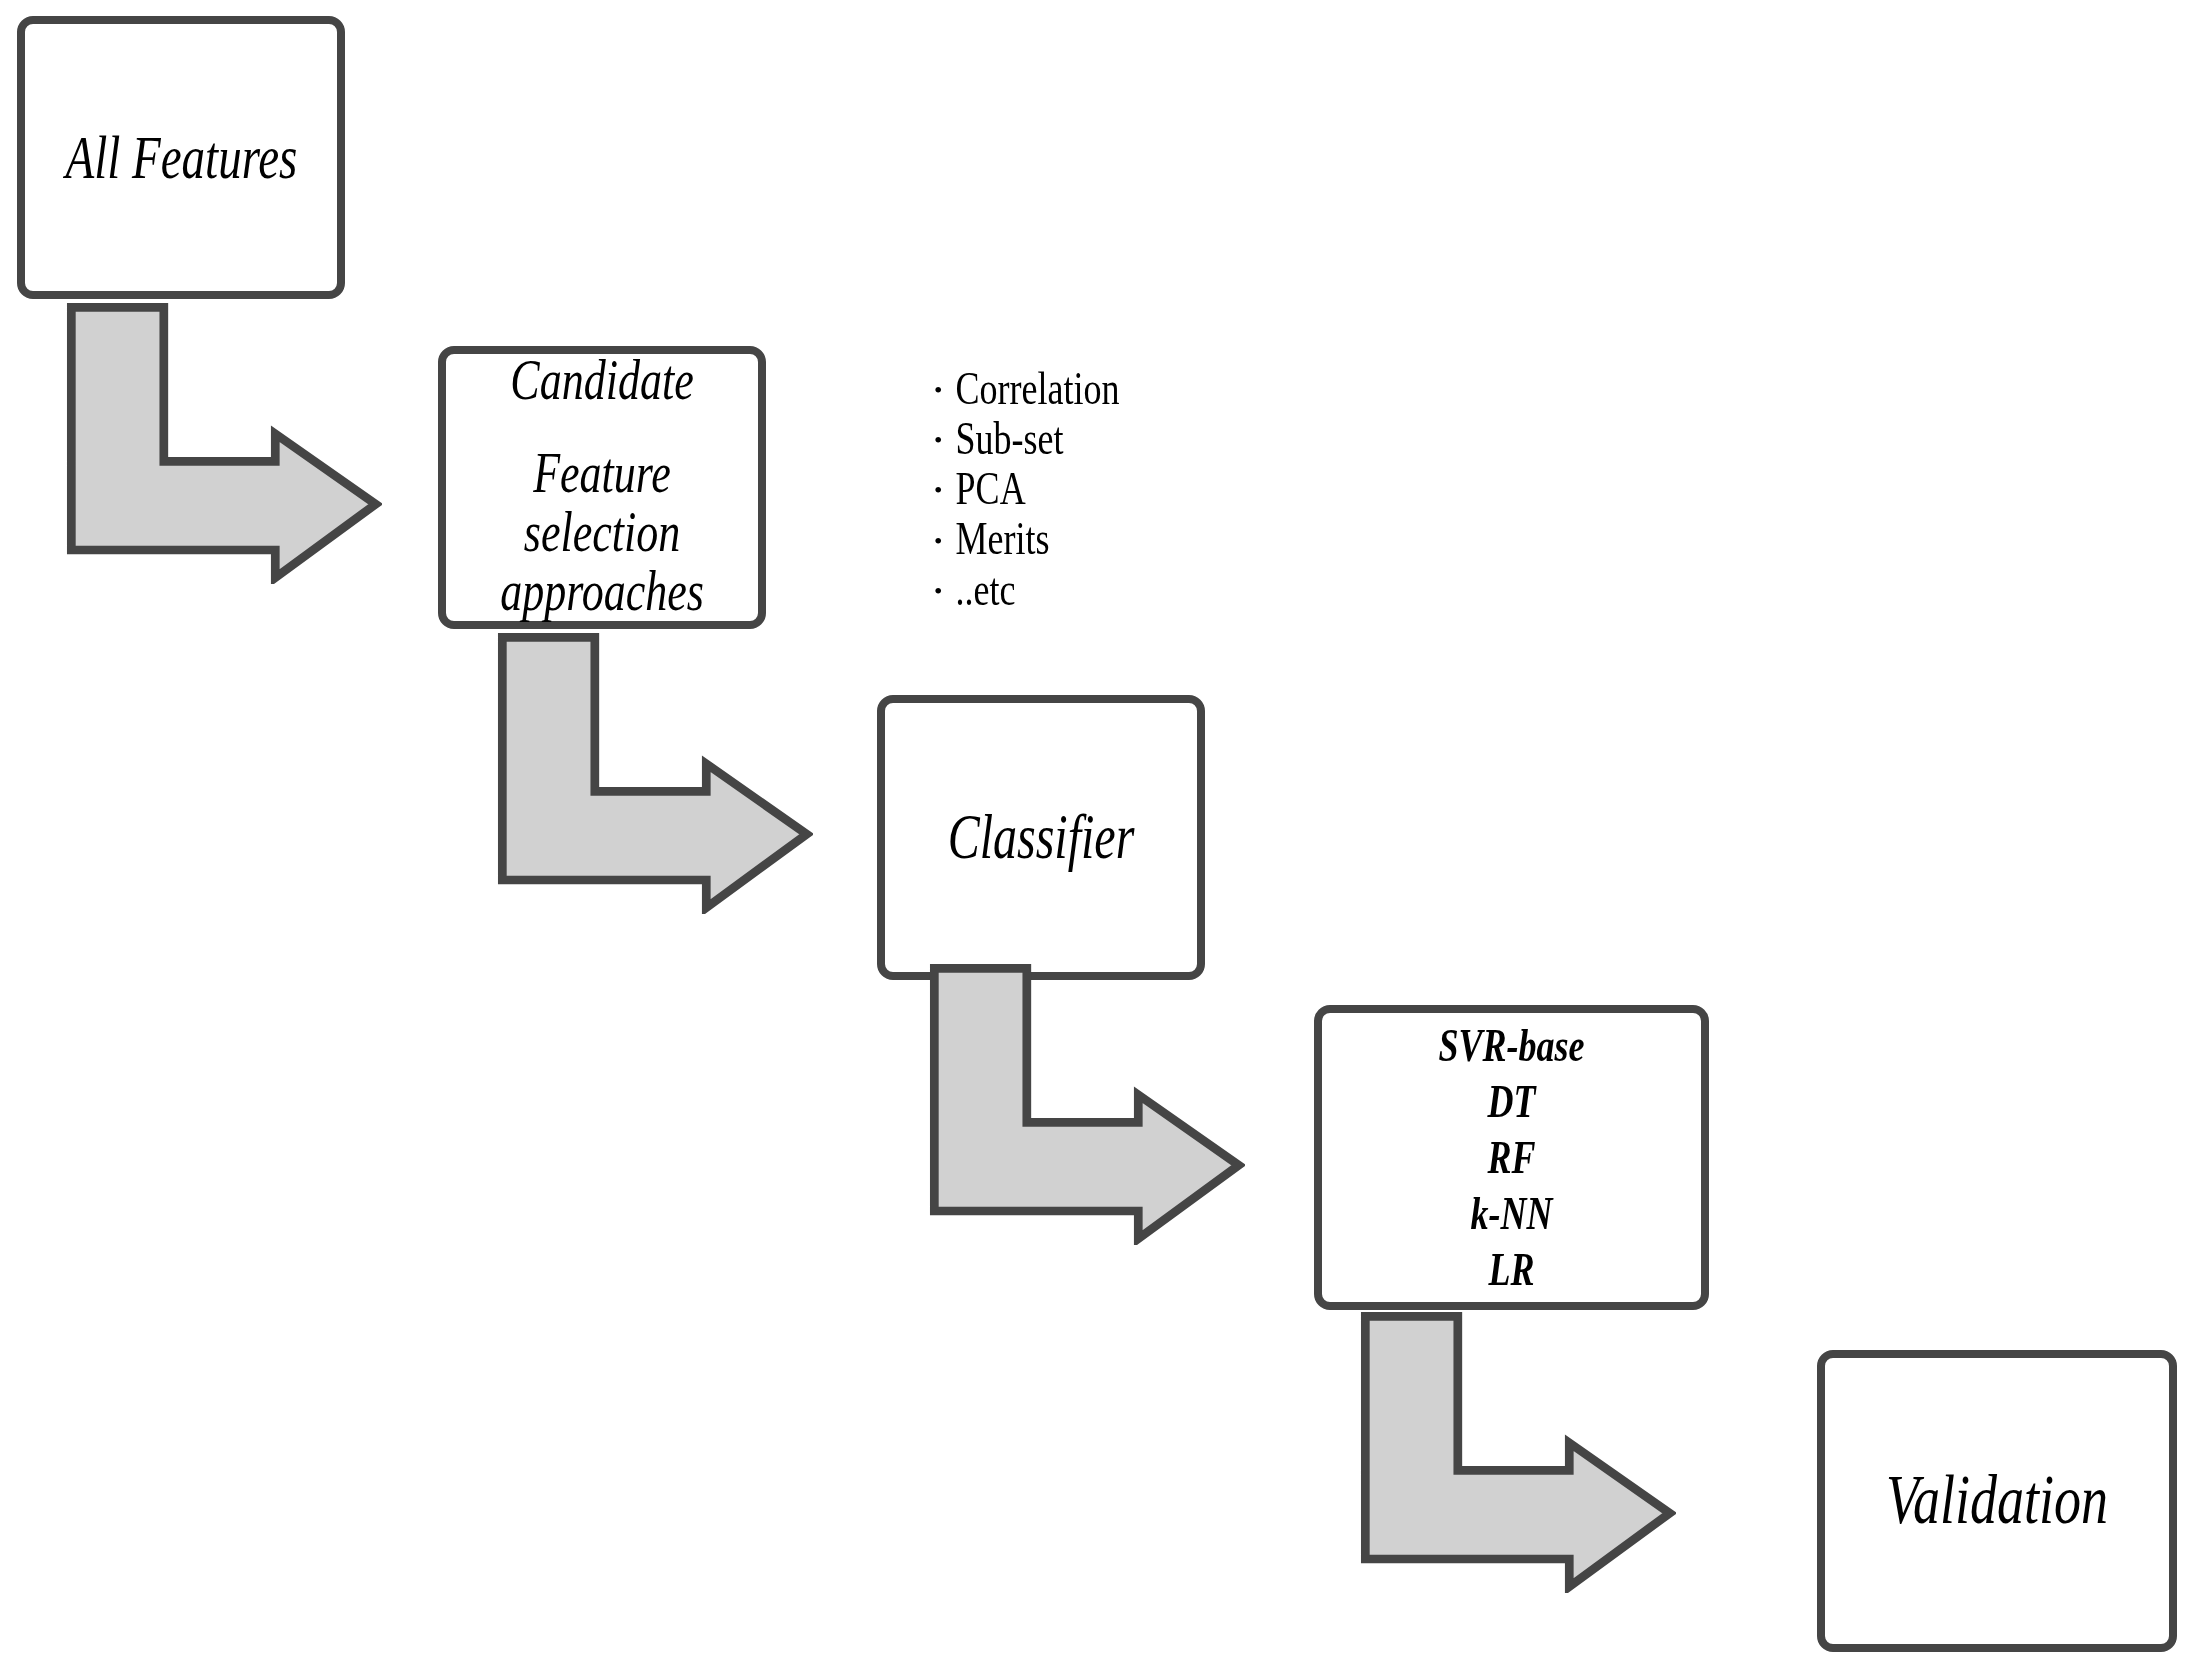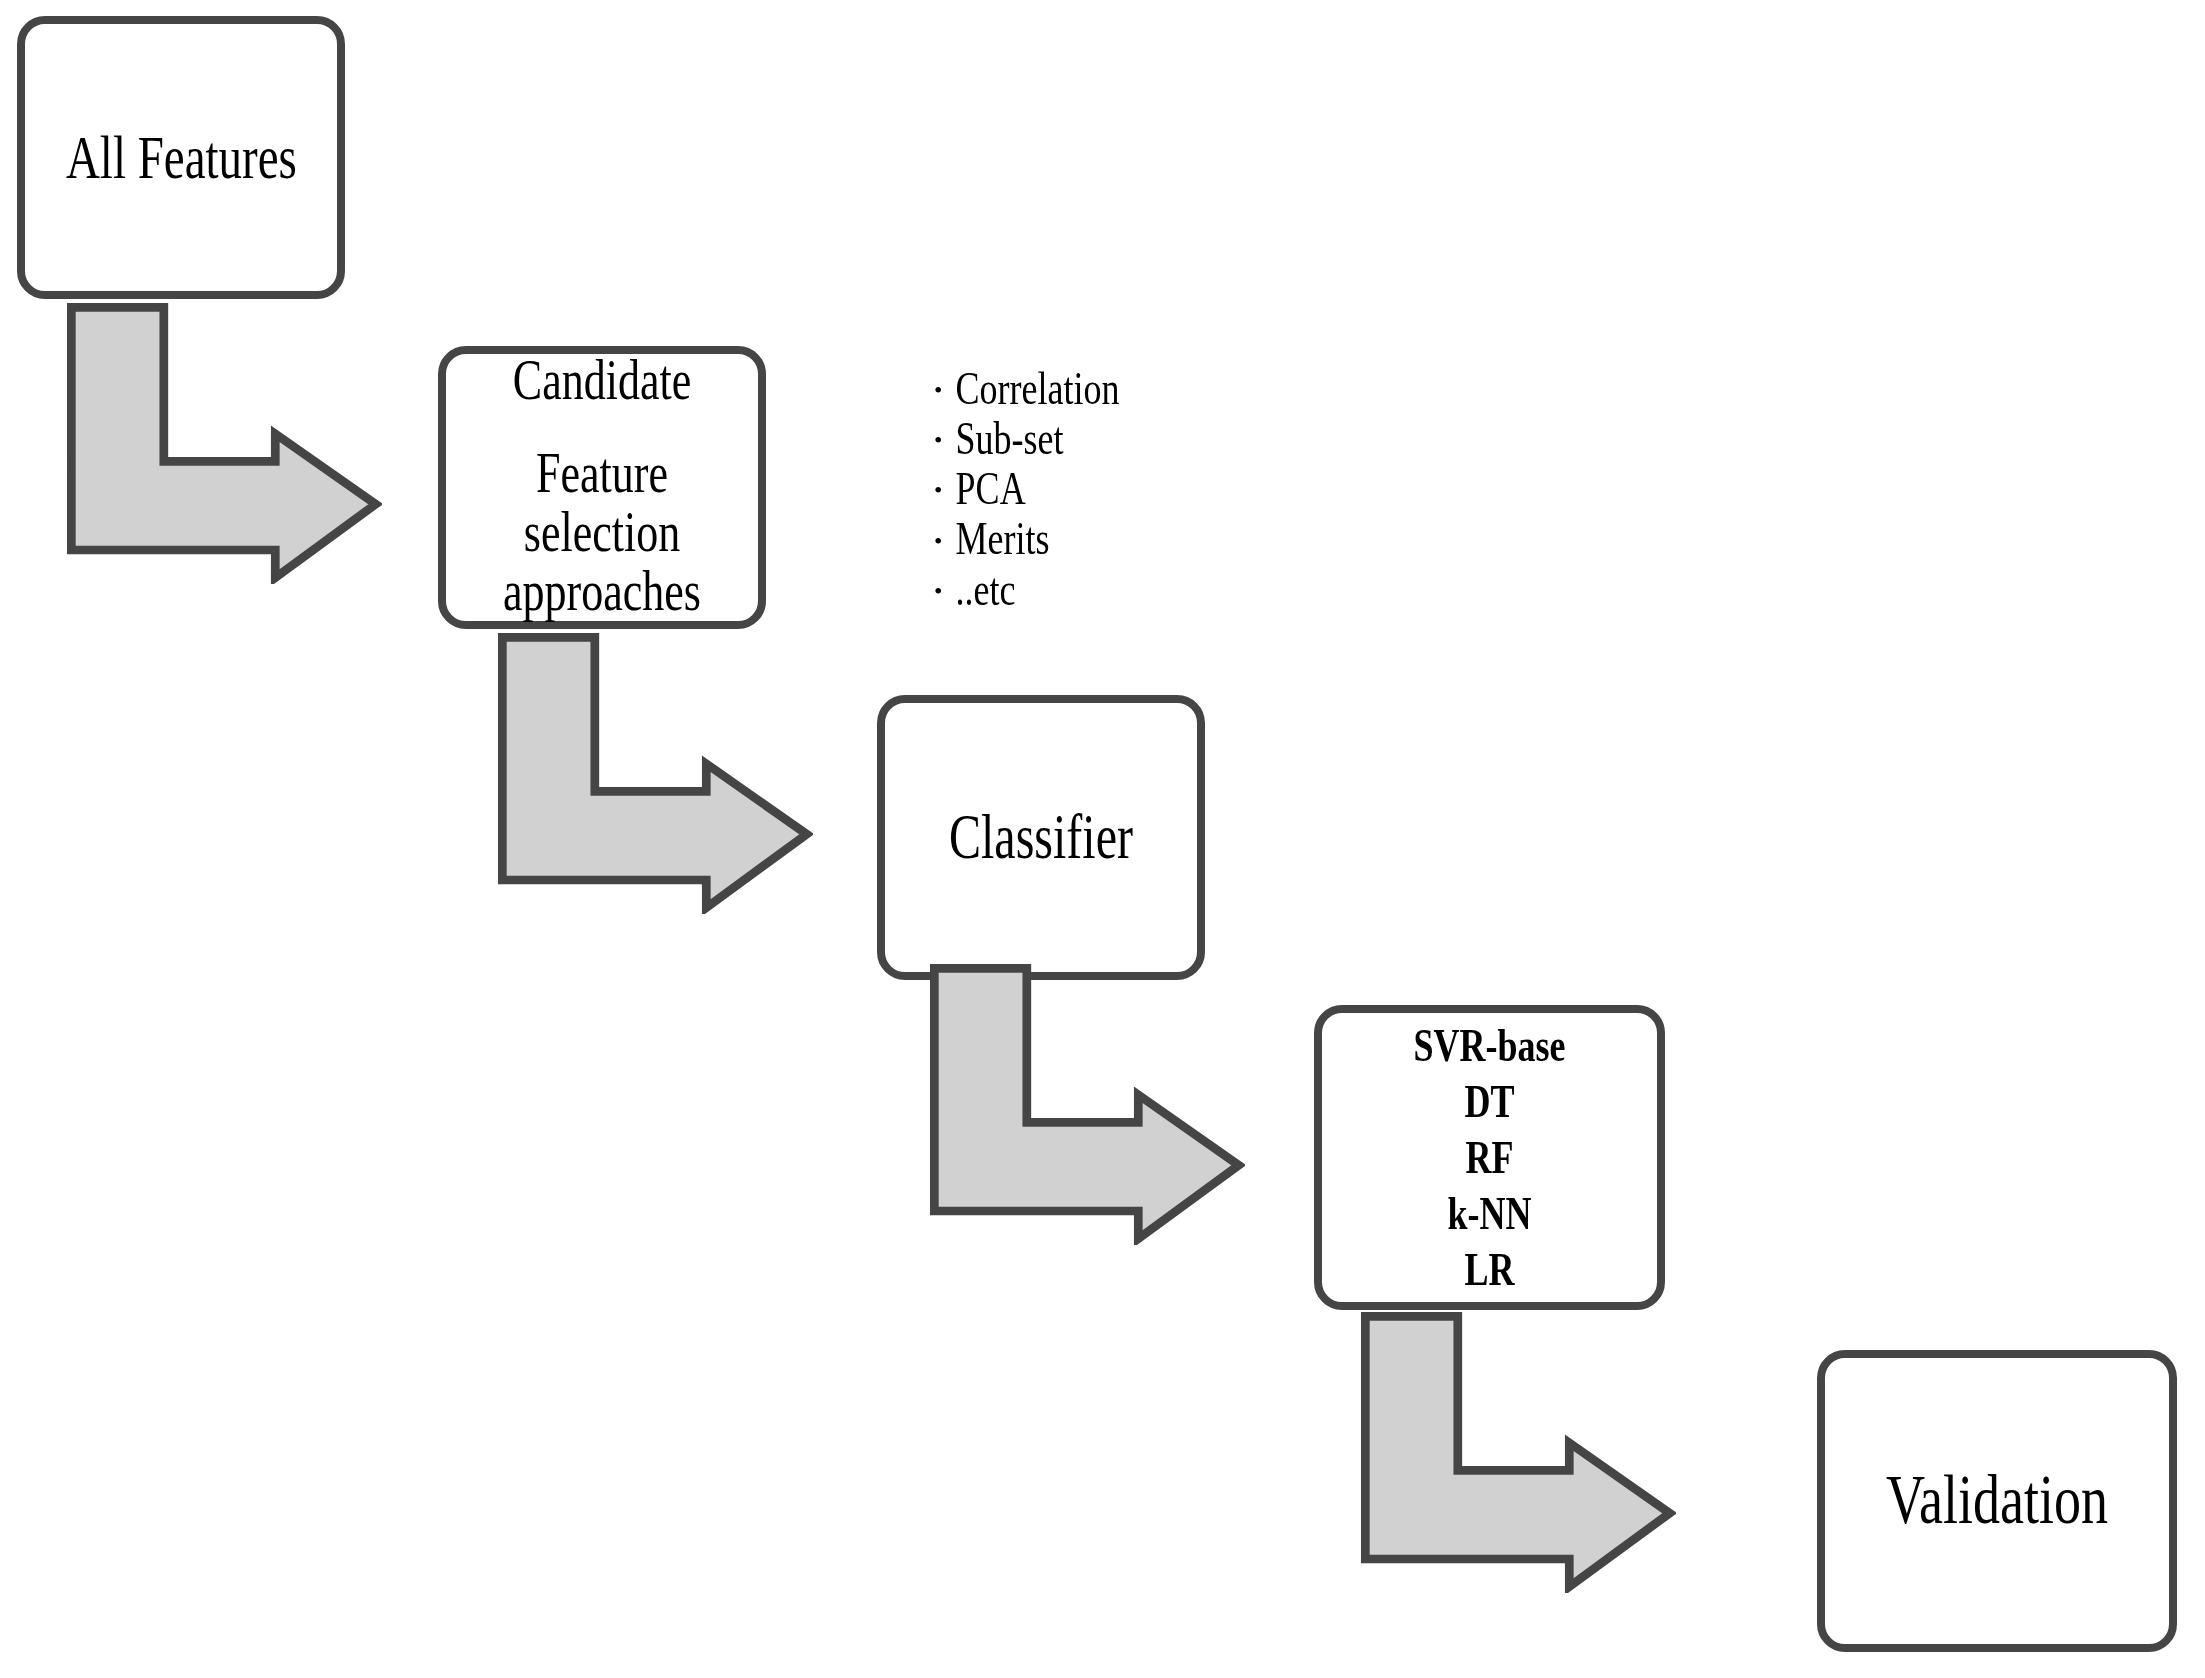--- a/index.html
+++ b/index.html
@@ -12,38 +12,39 @@
     position: absolute; left: 0; top: 0;
     width: 2205px; height: 1678px;
     font-family: "Liberation Serif", serif;
     color: #000000;
   }
   .box {
     position: absolute;
     box-sizing: border-box;
     background: #ffffff;
     border: 8px solid #454545;
-    border-radius: 28px;
+    border-radius: 16px;
     display: flex;
     align-items: center;
     justify-content: center;
     text-align: center;
+    font-style: italic;
   }
   .col { flex-direction: column; }
   
   .tv {
     display: inline-block;
     transform: scaleY(1.3);
     transform-origin: 50% 55%;
     white-space: nowrap;
   }
   .box-all-features   { left: 17.4px;   top: 16px;   width: 328px; height: 283px; font-size: 47px; }
   .box-candidate      { left: 438px;  top: 346px;  width: 328px; height: 283px; font-size: 44px; }
   .box-classifier     { left: 877px; top: 675px;  width: 328px; height: 285px; font-size: 48px; margin-top: 20px; }
-  .box-algorithms     { left: 1314px; top: 1005px; width: 351px; height: 305px; font-size: 36px; font-weight: bold; }
+  .box-algorithms     { left: 1314px; top: 1005px; width: 395px; height: 305px; font-size: 36px; font-weight: bold; }
   .box-validation     { left: 1817px; top: 1350px; width: 360px; height: 302px; font-size: 54px; }
 
   .cand-title { line-height: 57px; margin-bottom: 35px; }
   .cand-line  { line-height: 59px; }
   .clf-line   { line-height: 63px; }
   .alg-line   { line-height: 56px; }
 
   .side-list {
     position: absolute;
     left: 934px; top: 365px;

